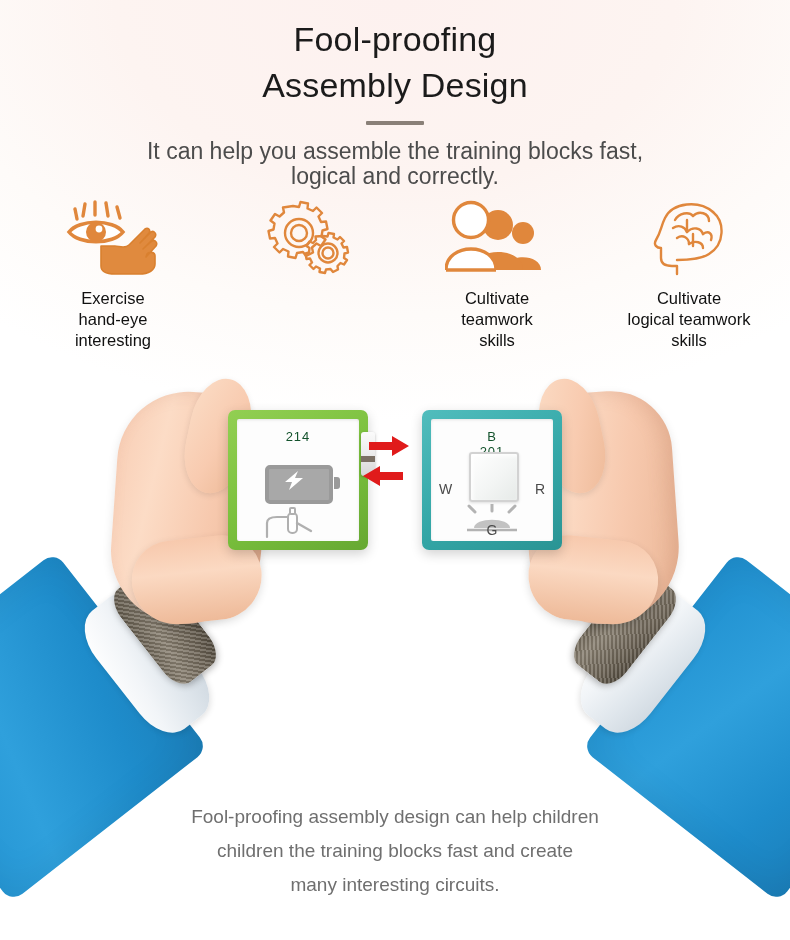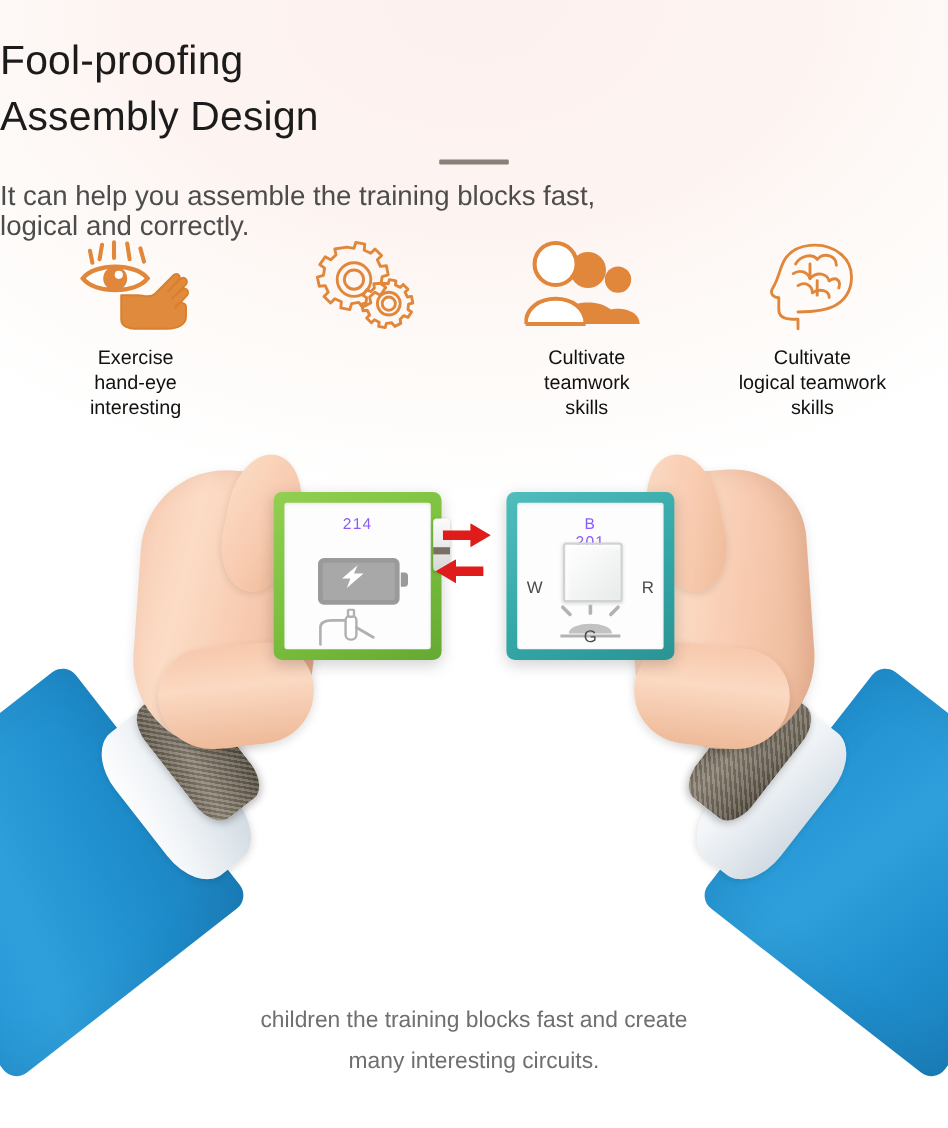--- a/index.html
+++ b/index.html
@@ -17,21 +17,22 @@
     overflow: hidden;
     background:
       radial-gradient(ellipse 620px 420px at 50% 0%, #fdf1ef 0%, #fdf4f1 45%, #fefbf9 75%, #ffffff 100%),
       linear-gradient(180deg, #fcf2f0 0%, #fdf7f5 18%, #ffffff 45%, #ffffff 100%);
   }
 
   
   .header {
     position: absolute;
     top: 0; left: 0; right: 0;
-    padding-top: 28px;
+    text-align: center;
+    padding-top: 16px;
   }
   .title {
     font-size: 34px;
     line-height: 46px;
     color: #1b1b1b;
     font-weight: 400;
     letter-spacing: 0.2px;
   }
   .title-line {
     display: block;
@@ -49,21 +50,21 @@
     line-height: 25px;
     color: #4c4c4c;
   }
   .subtitle span { display: block; }
 
   
   .features {
     position: absolute;
     top: 198px;
     left: 22px;
-    right: 22px;
+    right: 10px;
     display: flex;
     justify-content: space-between;
   }
   .feature {
     width: 182px;
     text-align: center;
   }
   .feature-icon {
     height: 78px;
     display: flex;
@@ -210,21 +211,21 @@
     background: linear-gradient(150deg, #92cf52 0%, #79bf3c 55%, #66a832 100%);
   }
   .block-teal {
     right: 228px;
     background: linear-gradient(150deg, #51bdbd 0%, #34a7a7 55%, #2a9494 100%);
   }
   .block-code {
     position: absolute;
     left: 0; right: 0;
     text-align: center;
-    color: #8b5cf6;
+    color: #14532d;
     font-size: 13px;
     line-height: 15px;
     letter-spacing: 1px;
   }
   .block-code.top { top: 10px; }
   .block-code span { display: block; }
 
   .side-label {
     position: absolute;
     top: 62px;
@@ -532,17 +533,18 @@
             <line x1="6" y1="26" x2="56" y2="26" stroke="#b3b3b3" stroke-width="2.4"></line>
           </svg>
         </div>
         <div class="bottom-label">G</div>
       </div>
     </div>
 
   </div>
 
   <div class="footer">
+    <span>Fool-proofing assembly design can help children</span>
     <span>children the training blocks fast and create</span>
     <span>many interesting circuits.</span>
   </div>
 
 </div>
 
 </body></html>

